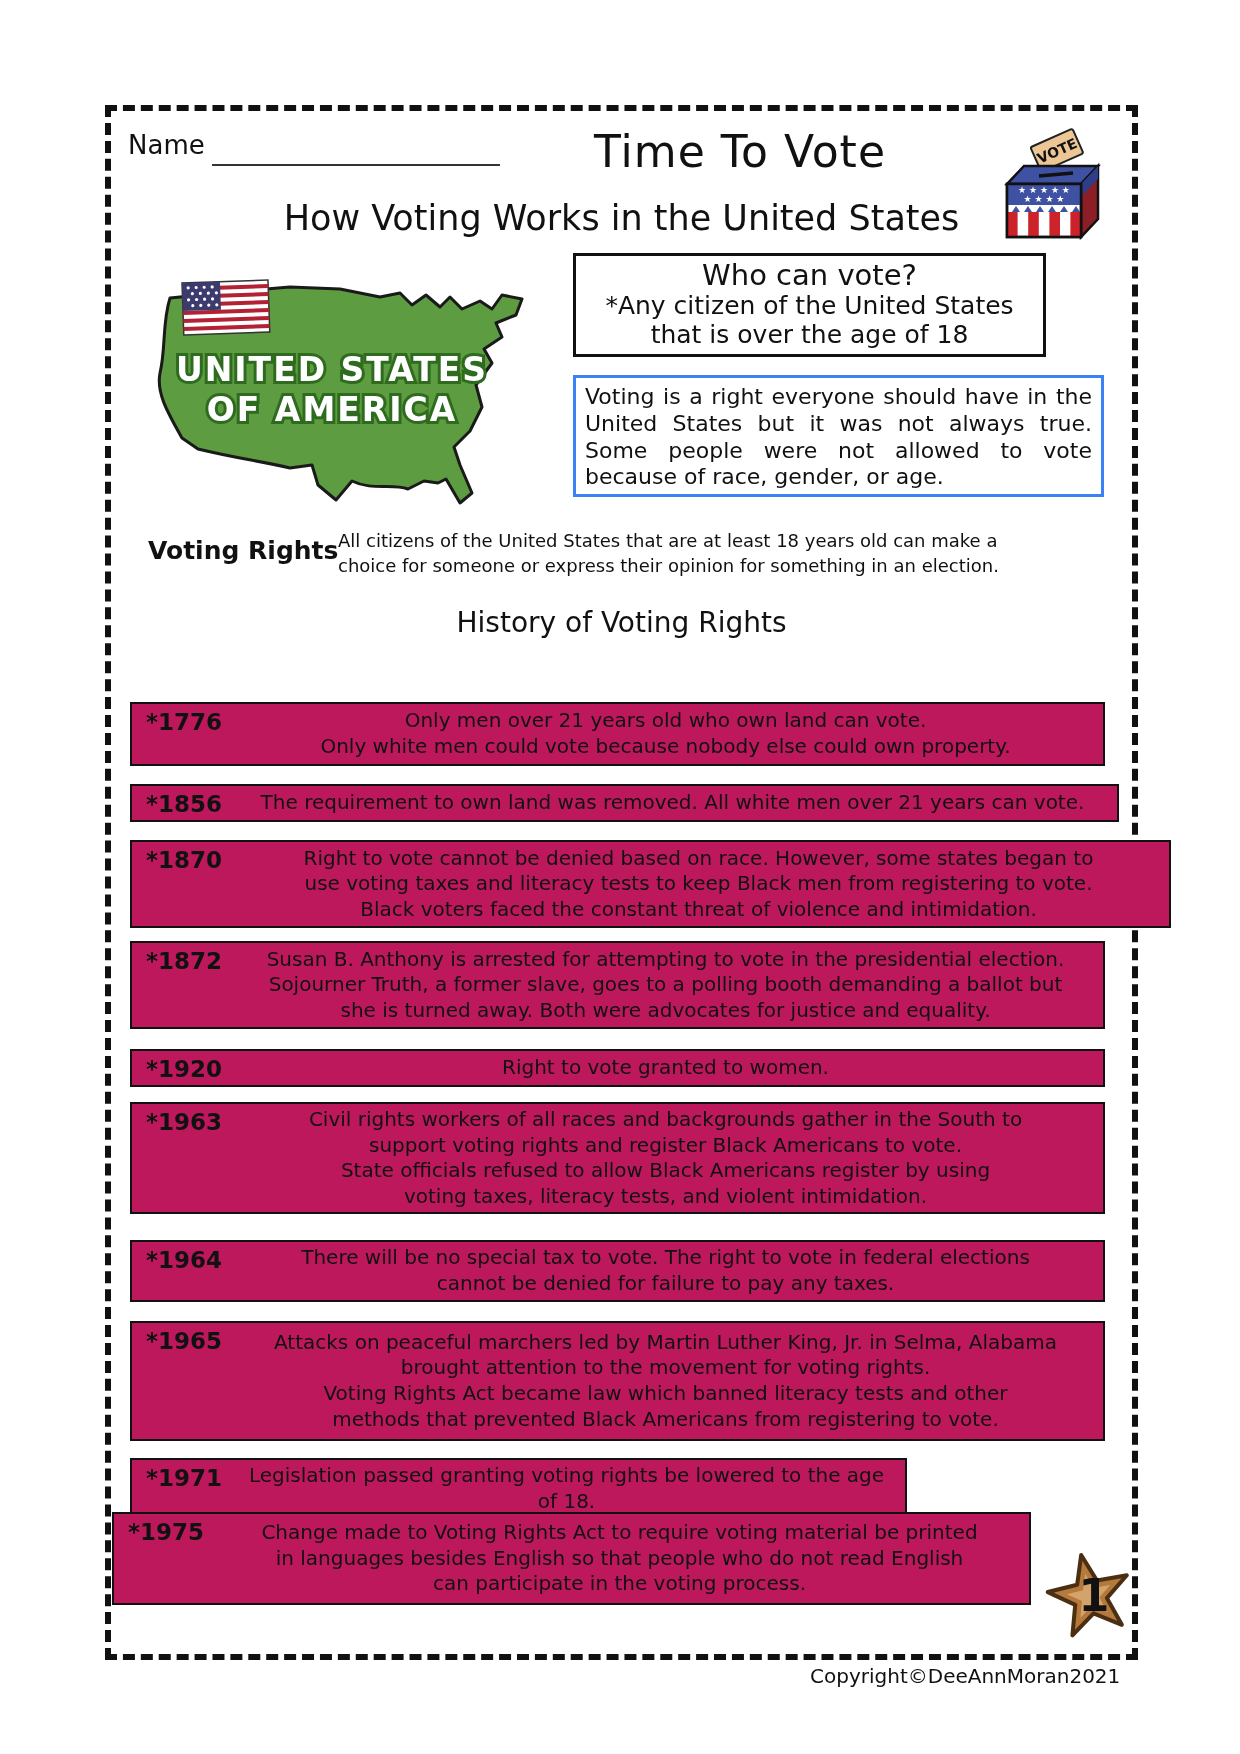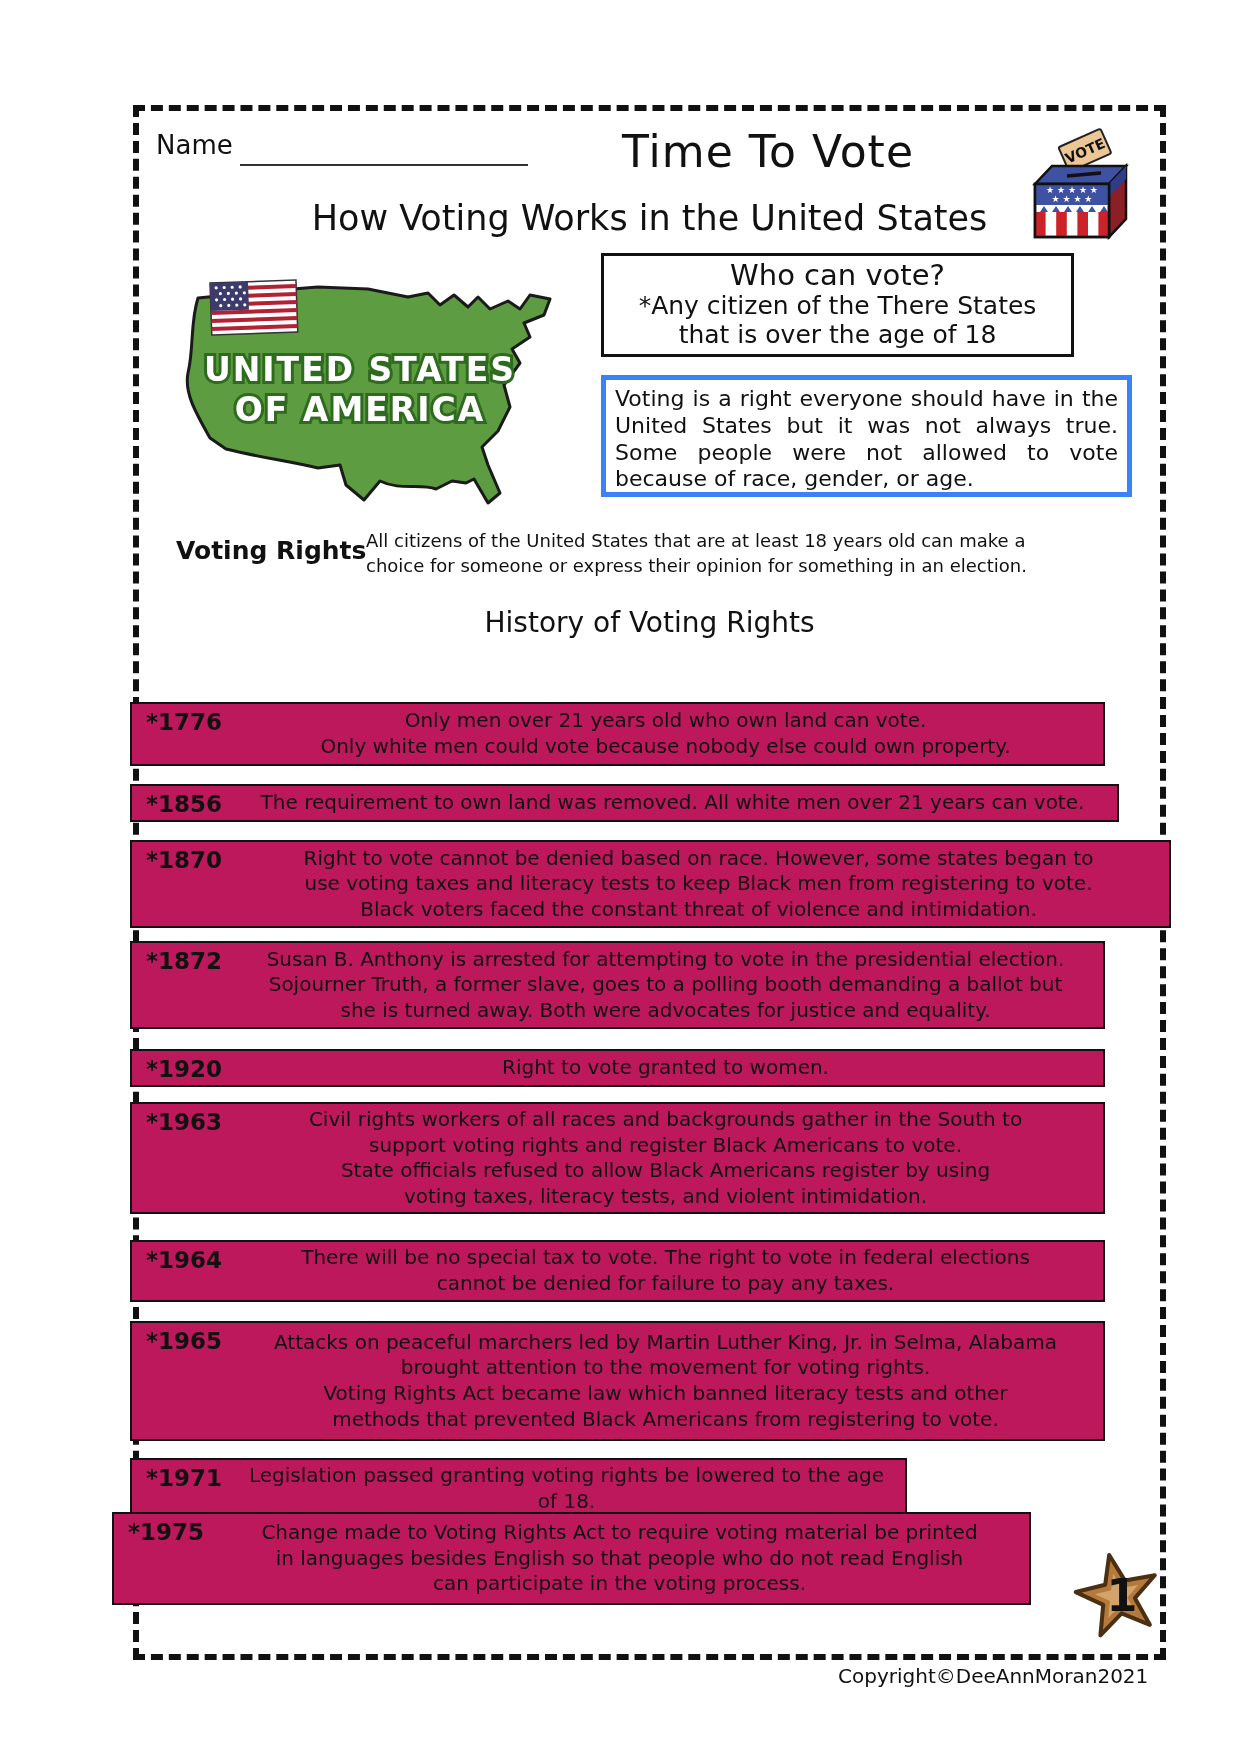--- a/index.html
+++ b/index.html
@@ -1,29 +1,29 @@
 <!DOCTYPE html>
 <html style="--map-green: #5d9c40; --map-dark: #2f6b1e; --flag-red: #b22234; --flag-blue: #3c3b6e; --box-blue: #3f51a3; --box-blue-dark: #2e3d85; --side-red: #8c1f26; --stripe-red: #cc2229; --card-tan: #ecc795; --star-brown: #b5793c; --star-light: #d2a36b; --star-outline: #4a2f12;"><head>
 <meta charset="utf-8">
 <style>
   html,body{margin:0;padding:0;background:#ffffff;}
   .page{position:relative;width:1240px;height:1754px;background:#fff;
         font-family:"DejaVu Sans","Liberation Sans",sans-serif;color:#111;overflow:hidden;}
   .page-border{position:absolute;left:105px;top:105px;width:1033px;height:1555px;
         border:6px dashed #111;box-sizing:border-box;}
-  .abs{position:absolute;margin-left:28px;}
+  .abs{position:absolute;}
   .name-label{left:128px;top:130px;font-size:26px;}
   .name-line{left:212px;top:134px;width:288px;height:30px;border-bottom:2px solid #333;}
   .doc-title{left:520px;top:126px;width:440px;text-align:center;font-size:44px;letter-spacing:1px;}
   .doc-subtitle{left:105px;top:198px;width:1033px;text-align:center;font-size:35px;}
   .who-box{left:573px;top:253px;width:473px;height:104px;border:3px solid #111;box-sizing:border-box;
         display:flex;flex-direction:column;justify-content:center;text-align:center;}
   .who-title{font-size:29px;line-height:1.1;}
   .who-line{font-size:25px;line-height:1.15;}
-  .intro-box{left:573px;top:375px;width:531px;height:122px;border:5px solid #3b82f6;box-sizing:border-box;
+  .intro-box{left:573px;top:375px;width:531px;height:122px;border:3px solid #3b82f6;box-sizing:border-box;
         padding:6px 9px;font-size:22px;line-height:1.22;text-align:justify;}
   .vr-label{left:148px;top:536px;font-size:25px;font-weight:bold;}
   .vr-text{left:338px;top:528px;width:740px;font-size:18px;line-height:1.4;white-space:pre-line;}
   .history-heading{left:105px;top:606px;width:1033px;text-align:center;font-size:28px;}
   .ev-row{position:absolute;box-sizing:border-box;border:2.5px solid #111;background:#be185d;
         display:flex;align-items:center;padding:3px 10px 3px 14px;}
   .ev-year{font-weight:bold;font-size:23px;flex:0 0 92px;align-self:flex-start;padding-top:2px;}
   .ev-text{flex:1;text-align:center;font-size:20px;line-height:1.28;white-space:pre-line;}
   .copyright{left:810px;top:1664px;width:310px;text-align:right;font-size:20px;}
   .map-wrap{left:140px;top:253px;width:400px;height:252px;}
@@ -122,21 +122,21 @@
             <circle cx="34" cy="23" r="1.6"></circle>
         </g>
       </g>
       <text class="map-text" x="192" y="128">UNITED STATES</text>
       <text class="map-text" x="192" y="168">OF AMERICA</text>
     </svg>
   </div>
 
   <div class="who-box abs">
     <div class="who-title">Who can vote?</div>
-    <div class="who-line">*Any citizen of the There States</div>
+    <div class="who-line">*Any citizen of the United States</div>
     <div class="who-line">that is over the age of 18</div>
   </div>
 
   <div class="intro-box abs">Voting is a right everyone should have in the United States but it was not always true. Some people were not allowed to vote because of race, gender, or age.</div>
 
   <span class="vr-label abs">Voting Rights</span>
   <div class="vr-text abs">All citizens of the United States that are at least 18 years old can make a
 choice for someone or express their opinion for something in an election.</div>
 
   <div class="history-heading abs">History of Voting Rights</div>

